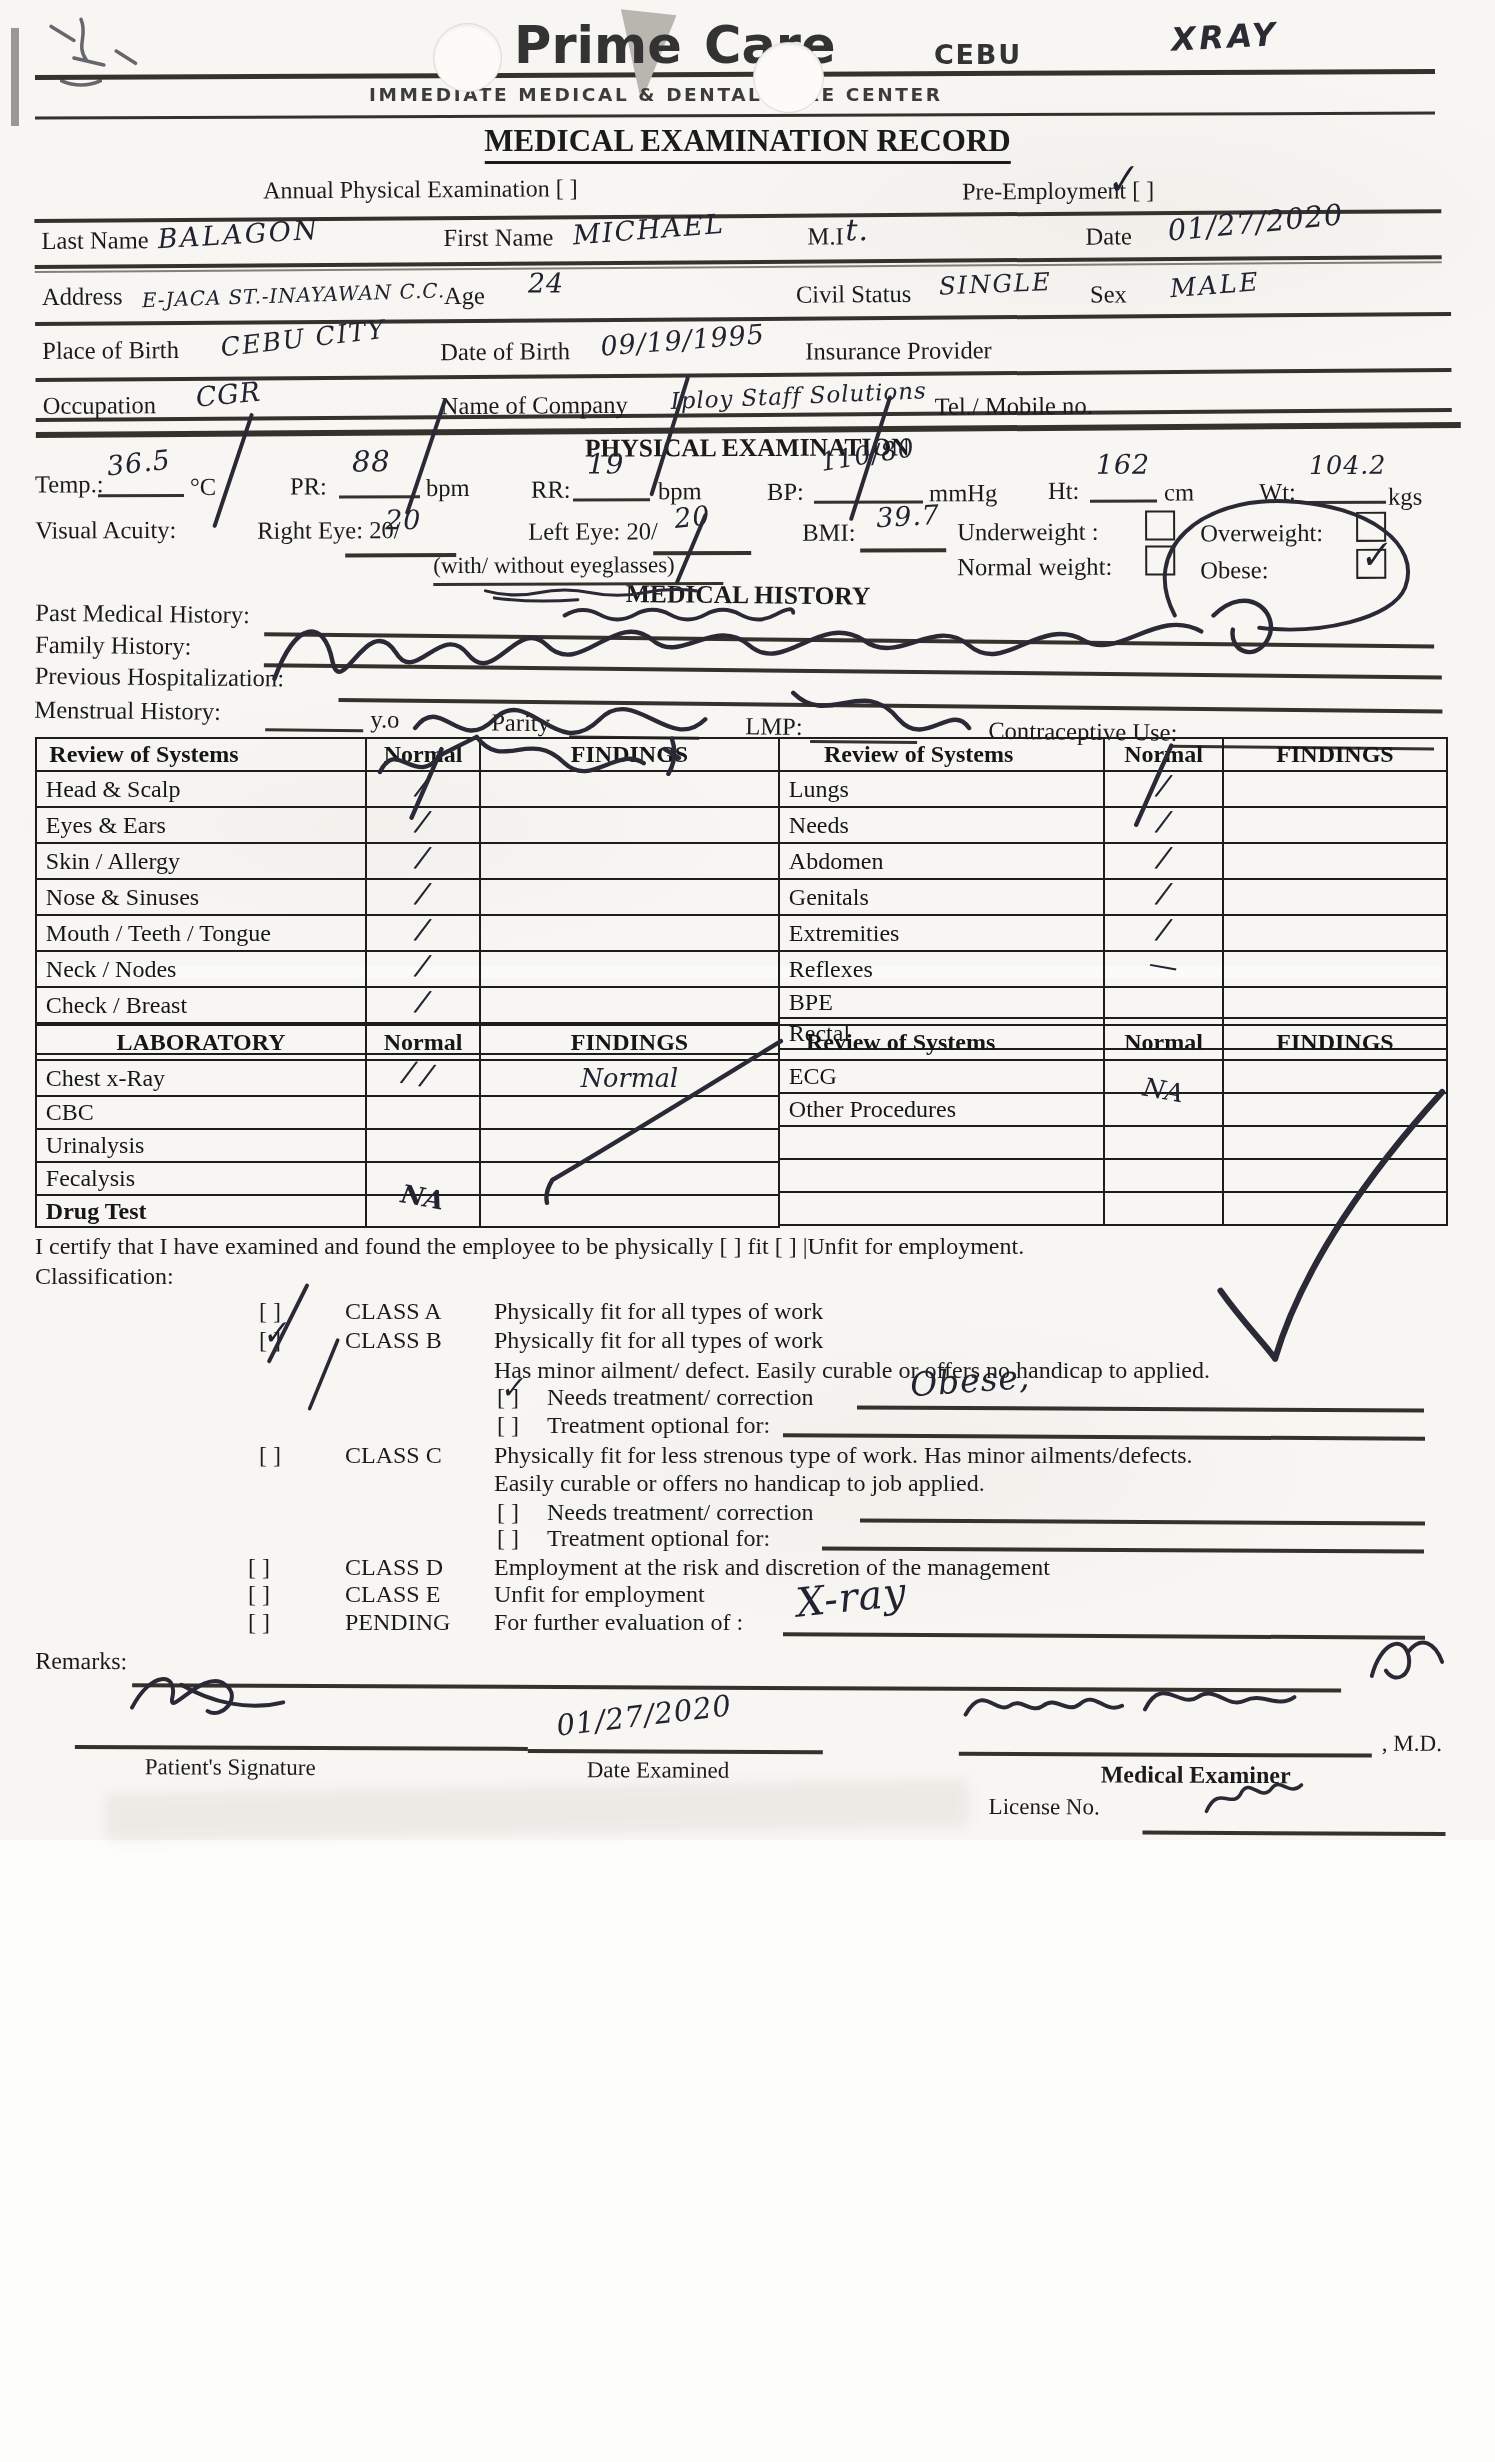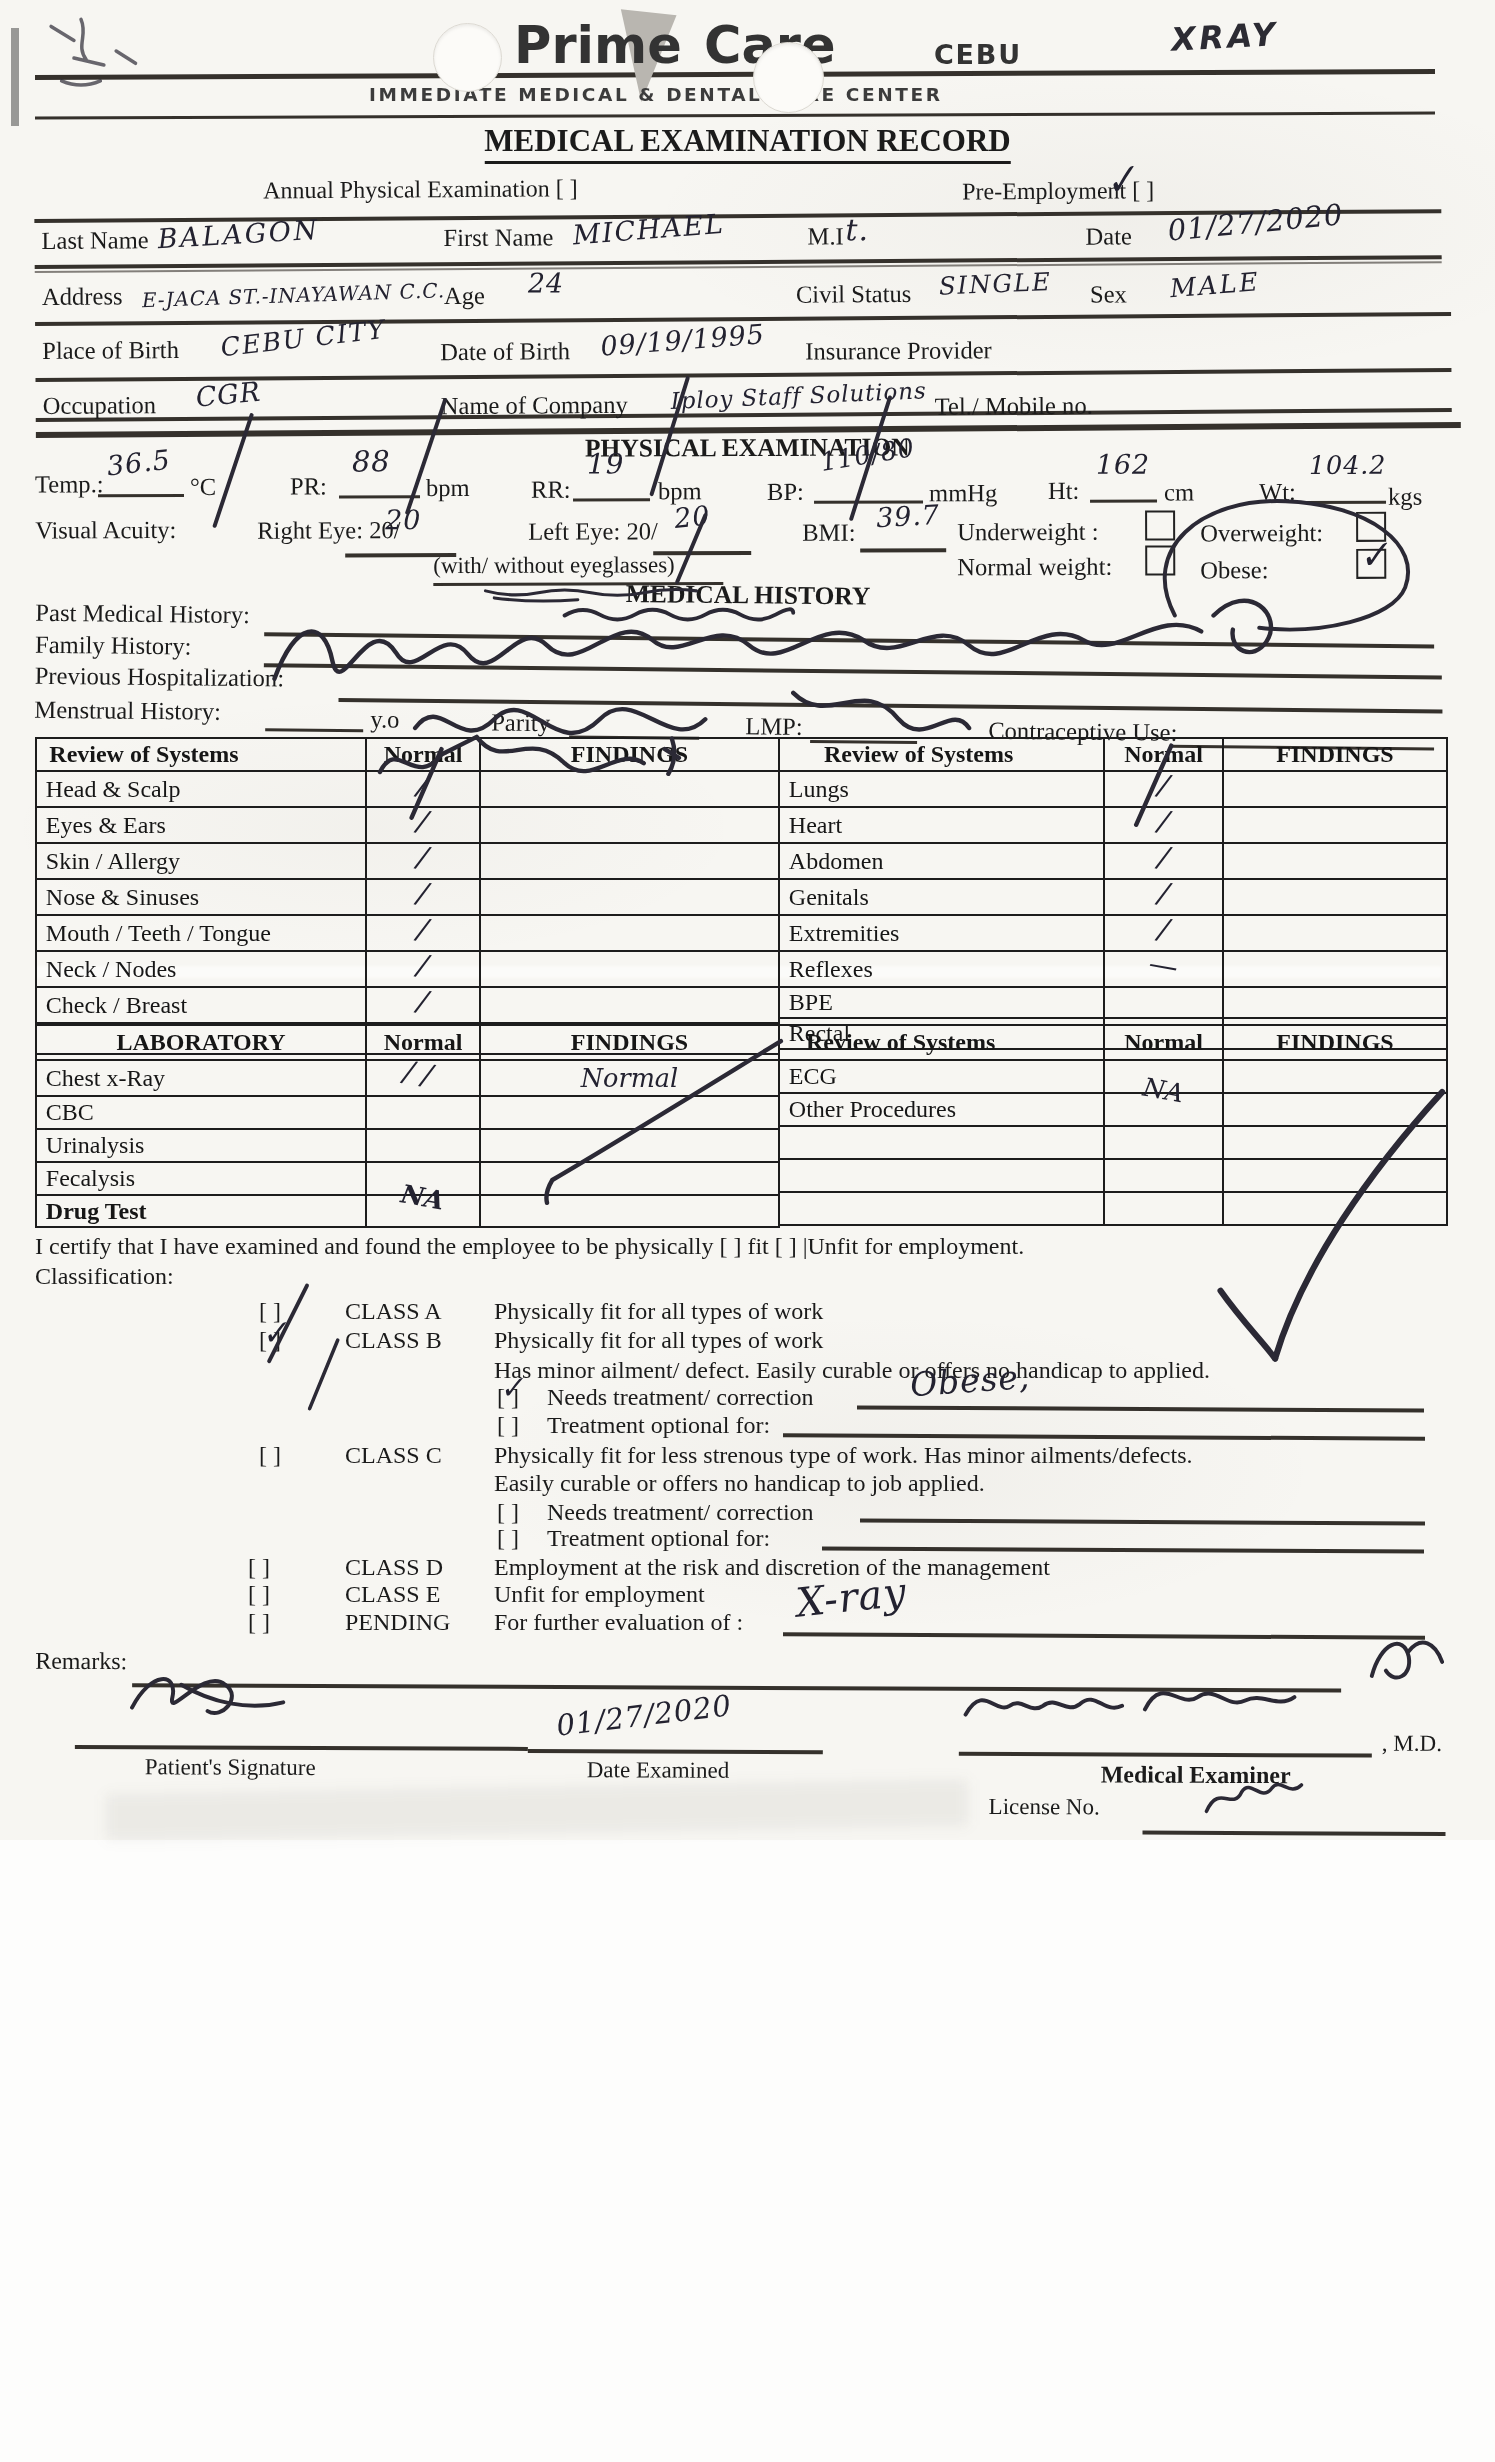--- a/index.html
+++ b/index.html
@@ -244,21 +244,21 @@
       <th class="lft" style="padding-left:44px;">Review of Systems</th>
       <th>Normal</th>
       <th>FINDINGS</th>
     </tr>
     <tr style="height:31px;">
           <td class="lbl">Lungs</td>
           <td class="mk"><span class="mark">/</span></td>
           <td class="fnd"><span class="hwf"></span></td>
         </tr>
     <tr style="height:31px;">
-          <td class="lbl">Heart</td>
+          <td class="lbl">Needs</td>
           <td class="mk"><span class="mark">/</span></td>
           <td class="fnd"><span class="hwf"></span></td>
         </tr>
     <tr style="height:31px;">
           <td class="lbl">Abdomen</td>
           <td class="mk"><span class="mark">/</span></td>
           <td class="fnd"><span class="hwf"></span></td>
         </tr>
     <tr style="height:31px;">
           <td class="lbl">Genitals</td>

